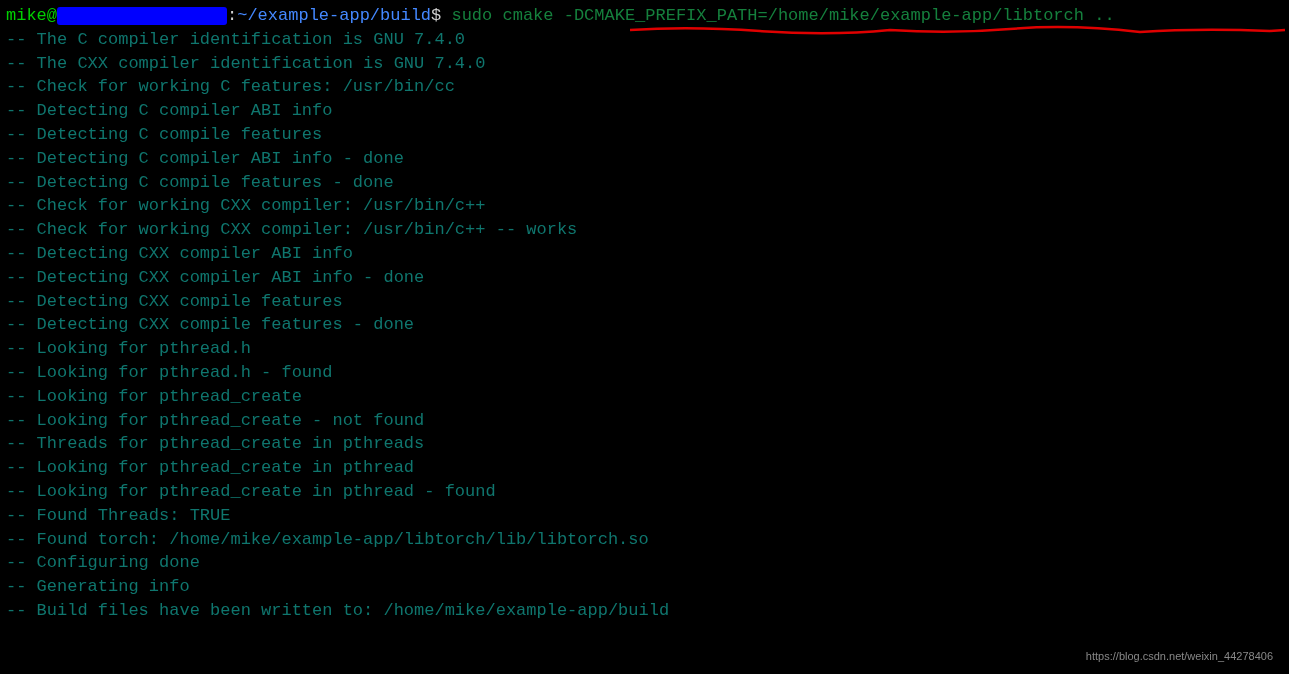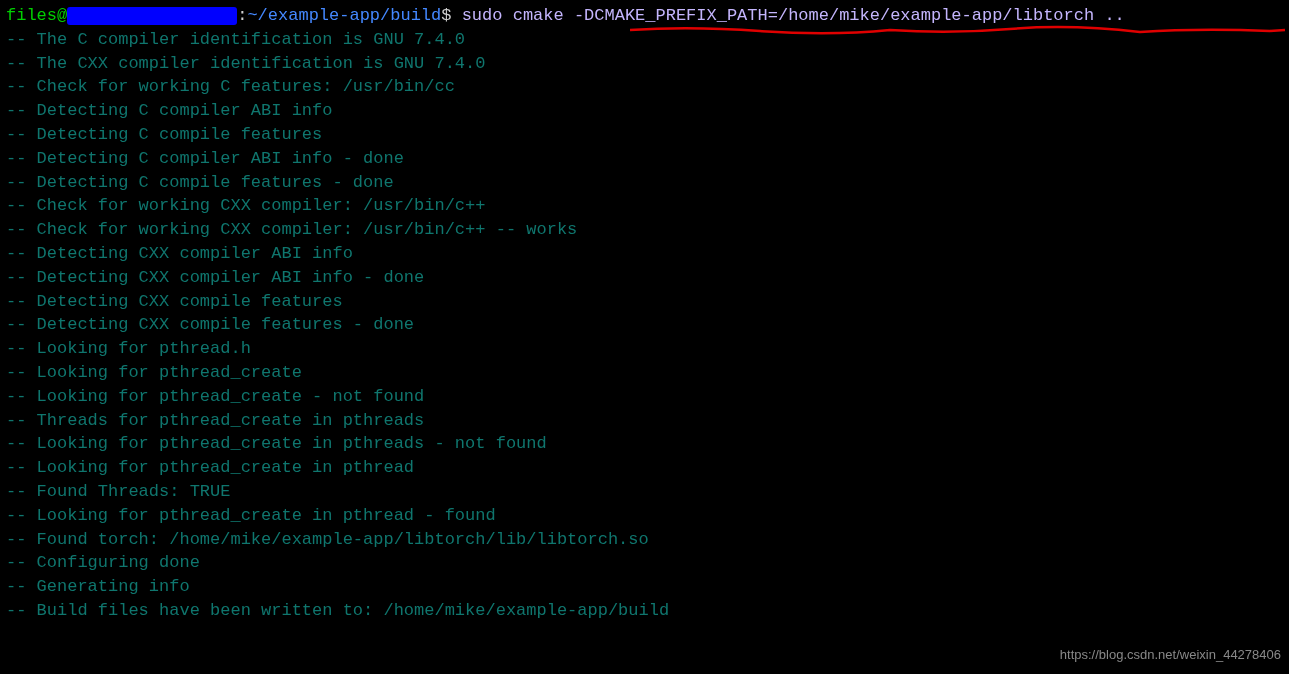--- a/index.html
+++ b/index.html
@@ -36,70 +36,70 @@
       border-radius: 3px;
     }
     .prompt-path {
       color: #4488ff;
       text-align: center;
     }
     .prompt-dollar {
       color: #d0d0d0;
     }
     .command-text {
-      color: #c4b5fd;
+      color: #15803d;
     }
     .output-line {
       color: #0f766e;
     }
     .underline-annotation {
       position: absolute;
       top: 24px;
       left: 630px;
       width: 655px;
       height: 20px;
       pointer-events: none;
     }
     .watermark {
       position: absolute;
       bottom: 10px;
-      right: 8px;
+      right: 16px;
       color: #888888;
-      font-size: 13px;
+      font-size: 11px;
       font-family: Arial, sans-serif;
       text-align: center;
     }
   </style>
 </head>
 <body>
 
-<div class="terminal-line"><span class="prompt-user">files@</span><span class="prompt-redacted"></span><span class="prompt-dollar">:</span><span class="prompt-path">~/example-app/build</span><span class="prompt-dollar">$</span><span class="command-text"> <span>sudo cmake -DCMAKE_PREFIX_PATH=/home/mike/example-app/libtorch ..</span></span></div>
+<div class="terminal-line"><span class="prompt-user">mike@</span><span class="prompt-redacted"></span><span class="prompt-dollar">:</span><span class="prompt-path">~/example-app/build</span><span class="prompt-dollar">$</span><span class="command-text"> <span>sudo cmake -DCMAKE_PREFIX_PATH=/home/mike/example-app/libtorch ..</span></span></div>
 
 <div id="output-container">
     <div class="terminal-line output-line">-- The C compiler identification is GNU 7.4.0</div>
     <div class="terminal-line output-line">-- The CXX compiler identification is GNU 7.4.0</div>
     <div class="terminal-line output-line">-- Check for working C features: /usr/bin/cc</div>
     <div class="terminal-line output-line">-- Detecting C compiler ABI info</div>
     <div class="terminal-line output-line">-- Detecting C compile features</div>
     <div class="terminal-line output-line">-- Detecting C compiler ABI info - done</div>
     <div class="terminal-line output-line">-- Detecting C compile features - done</div>
     <div class="terminal-line output-line">-- Check for working CXX compiler: /usr/bin/c++</div>
     <div class="terminal-line output-line">-- Check for working CXX compiler: /usr/bin/c++ -- works</div>
     <div class="terminal-line output-line">-- Detecting CXX compiler ABI info</div>
     <div class="terminal-line output-line">-- Detecting CXX compiler ABI info - done</div>
     <div class="terminal-line output-line">-- Detecting CXX compile features</div>
     <div class="terminal-line output-line">-- Detecting CXX compile features - done</div>
     <div class="terminal-line output-line">-- Looking for pthread.h</div>
+    <div class="terminal-line output-line">-- Looking for pthread.h - found</div>
     <div class="terminal-line output-line">-- Looking for pthread_create</div>
     <div class="terminal-line output-line">-- Looking for pthread_create - not found</div>
     <div class="terminal-line output-line">-- Threads for pthread_create in pthreads</div>
-    <div class="terminal-line output-line">-- Looking for pthread_create in pthreads - not found</div>
     <div class="terminal-line output-line">-- Looking for pthread_create in pthread</div>
+    <div class="terminal-line output-line">-- Looking for pthread_create in pthread - found</div>
     <div class="terminal-line output-line">-- Found Threads: TRUE</div>
-    <div class="terminal-line output-line">-- Looking for pthread_create in pthread - found</div>
     <div class="terminal-line output-line">-- Found torch: /home/mike/example-app/libtorch/lib/libtorch.so</div>
     <div class="terminal-line output-line">-- Configuring done</div>
     <div class="terminal-line output-line">-- Generating info</div>
     <div class="terminal-line output-line">-- Build files have been written to: /home/mike/example-app/build</div>
   </div>
 
 <svg class="underline-annotation" viewBox="0 0 655 20" preserveAspectRatio="none">
   <path d="M 0 6 Q 60 2, 130 7 T 260 6 Q 320 10, 380 5 T 510 8 Q 570 4, 640 7 L 655 6" stroke="#e00000" stroke-width="2.5" fill="none"></path>
 </svg>
 

